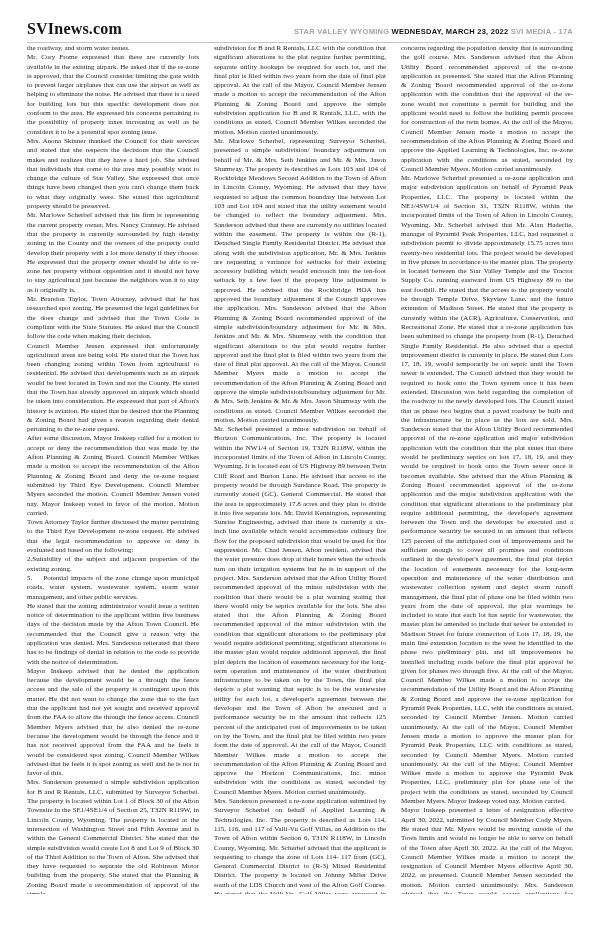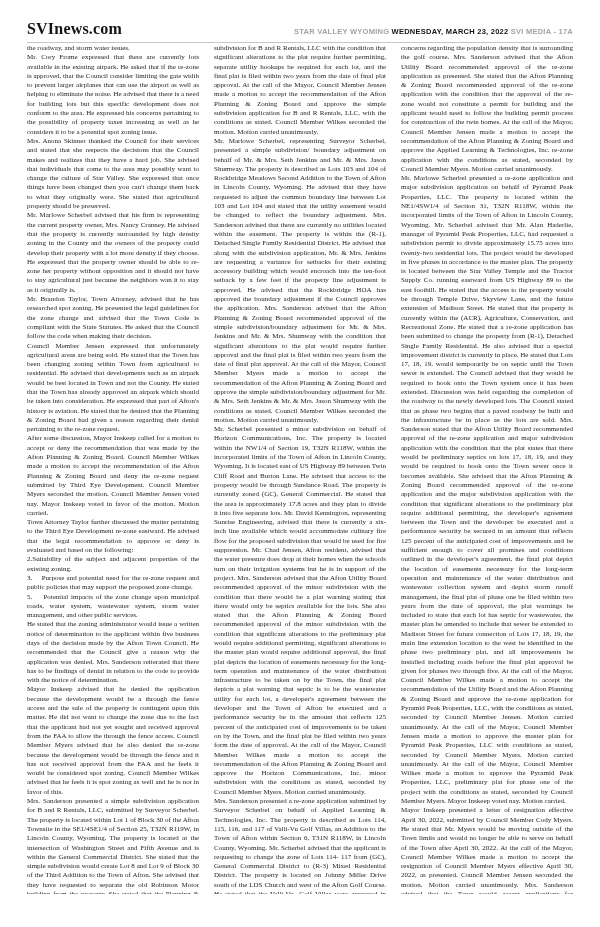--- a/index.html
+++ b/index.html
@@ -45,26 +45,25 @@
       <span>SVI MEDIA - 17A</span>
     </span>
   </div>
 
   <div class="body-cols">
     <div class="col">
         <p class="para">the roadway, and storm water issues.</p>
         <p class="para">Mr. Cory Frome expressed that there are currently lots available in the existing airpark.  He asked that if the re-zone is approved, that the Council consider limiting the gate width to prevent larger airplanes that can use the airport as well as helping to eliminate the noise.  He advised that there is a need for building lots but this specific development does not conform to the area.  He expressed his concerns pertaining to the possibility of property taxes increasing as well as he considers it to be a potential spot zoning issue.</p>
         <p class="para">Mrs. Anona Skinner thanked the Council for their services and stated that she respects the decisions that the Council makes and realizes that they have a hard job.  She advised that individuals that come to the area may possibly want to change the culture of Star Valley.  She expressed that once things have been changed then you can't change them back to what they originally were.  She stated that agricultural property should be preserved.</p>
         <p class="para">Mr. Marlowe Scherbel advised that his firm is representing the current property owner, Mrs. Nancy Cranney. He advised that the property is currently surrounded by high density zoning in the County and the owners of the property could develop their property with a lot more density if they choose.  He expressed that the property owner should be able to re-zone her property without opposition and it should not have to stay agricultural just because the neighbors wan it to stay as it originally is.</p>
-        <p class="para">Mr. Brandon Taylor, Town Attorney, advised that he has researched spot zoning.  He presented the legal guidelines for the zone change and advised that the Town Code is compliant with the State Statutes.  He asked that the Council follow the code when making their decision.</p>
+        <p class="para">Mr. Brandon Taylor, Town Attorney, advised that he has researched spot zoning.  He presented the legal guidelines for the does change and advised that the Town Code is compliant with the State Statutes.  He asked that the Council follow the code when making their decision.</p>
         <p class="para">Council Member Jensen expressed that unfortunately agricultural areas are being sold. He stated that the Town has been changing zoning within Town from agricultural to residential.  He advised that developments such as an airpark would be best located in Town and not the County. He stated that the Town has already approved an airpark which should be taken into consideration.  He expressed that part of Afton's history is aviation.  He stated that he desired that the Planning &amp; Zoning Board had given a reason regarding their denial pertaining to the re-zone request.</p>
         <p class="para">After some discussion, Mayor Inskeep called for a motion to accept or deny the recommendation that was made by the Afton Planning &amp; Zoning Board.  Council Member Wilkes made a motion to accept the recommendation of the Afton Planning &amp; Zoning Board and deny the re-zone request submitted by Third Eye Development. Council Member Myers seconded the motion.  Council Member Jensen voted nay. Mayor Inskeep voted in favor of the motion.  Motion carried.</p>
-        <p class="para">Town Attorney Taylor further discussed the matter pertaining to the Third Eye Development re-zone eastward.  He advised that the legal recommendation to approve or deny is evaluated and based on the following:</p>
+        <p class="para">Town Attorney Taylor further discussed the matter pertaining to the Third Eye Development re-zone request.  He advised that the legal recommendation to approve or deny is evaluated and based on the following:</p>
         <p class="para">2.Suitability of the subject and adjacent properties of the existing zoning.</p>
-        <p class="para">3.&nbsp;&nbsp;&nbsp;&nbsp;Purpose and potential need for the re-zone request and public policies that may support the proposed zone change.</p>
         <p class="para">5.&nbsp;&nbsp;&nbsp;&nbsp;Potential impacts of the zone change upon municipal roads, water system, wastewater system, storm water management, and other public services.</p>
         <p class="para">He stated that the zoning administrator would issue a written notice of determination to the applicant within five business days of the decision made by the Afton Town Council.  He recommended that the Council give a reason why the application was denied.  Mrs. Sanderson reiterated that there has to be findings of denial in relation to the code to provide with the notice of determination.</p>
         <p class="para">Mayor Inskeep advised that he denied the application because the development would be a through the fence access and the sale of the property is contingent upon this matter.  He did not want to change the zone due to the fact that the applicant had not yet sought and received approval from the FAA to allow the through the fence access.  Council Member Myers advised that he also denied the re-zone because the development would be through the fence and it has not received approval from the FAA and he feels it would be considered spot zoning. Council Member Wilkes advised that he feels it is spot zoning as well and he is not in favor of this.</p>
         <p class="para">Mrs. Sanderson presented a simple subdivision application for B and R Rentals, LLC, submitted by Surveyor Scherbel. The property is located within Lot 1 of Block 30 of the Afton Townsite in the SE1/4SE1/4 of Section 25, T32N R119W, in Lincoln County, Wyoming.  The property is located at the intersection of Washington Street and Fifth Avenue and is within the General Commercial District.  She stated that the simple subdivision would create Lot 8 and Lot 9 of Block 30 of the Third Addition to the Town of Afton.  She advised that they have requested to separate the old Robinson Motor building from the property.  She stated that the Planning &amp; Zoning Board made a recommendation of approval of  the simple</p>
       </div>
     <div class="col">
         <p class="para">subdivision for B and R Rentals, LLC with the condition that significant alterations to the plat require further permitting, separate utility hookups be required for each lot, and the final plat is filed within two years from the date of final plat approval.  At the call of the Mayor, Council Member Jensen made a motion to accept the recommendation of the Afton Planning &amp; Zoning Board and approve the simple subdivision application for B and R Rentals, LLC, with the conditions as stated. Council Member Wilkes seconded the motion.  Motion carried unanimously.</p>
         <p class="para">Mr. Marlowe Scherbel, representing Surveyor Scherbel, presented a simple subdivision/ boundary adjustment on behalf of Mr. &amp; Mrs. Seth Jenkins and Mr. &amp; Mrs. Jason Shumway.  The property is described as Lots 103 and 104 of Rockbridge Meadows Second Addition to the Town of Afton in Lincoln County, Wyoming.  He advised that they have requested to adjust the common boundary line between Lot 103 and Lot 104 and stated that the utility easement would be changed to reflect the boundary adjustment.  Mrs. Sanderson advised that there are currently no utilities located within the easement.  The property is within the (R-1), Detached Single Family Residential District.  He advised that along with the subdivision application, Mr. &amp; Mrs. Jenkins are requesting a variance for setbacks for their existing accessory building which would encroach into the ten-foot setback by a few feet if the property line adjustment is approved.  He advised that the Rockbridge HOA has approved the boundary adjustment if the Council approves the application. Mrs. Sanderson advised that the Afton Planning &amp; Zoning Board recommended approval of the simple subdivision/boundary adjustment for Mr. &amp; Mrs. Jenkins and Mr. &amp; Mrs. Shumway with the condition that significant alterations to the plat would require further approval and the final plat is filed within two years from the date of final plat approval.  At the call of the Mayor, Council Member Myers made a motion to accept the recommendation of the Afton Planning &amp; Zoning Board and approve the simple subdivision/boundary adjustment for Mr. &amp; Mrs. Seth Jenkins &amp; Mr. &amp; Mrs. Jason Shumway with the conditions as stated. Council Member Wilkes seconded the motion.  Motion carried unanimously.</p>
         <p class="para">Mr. Scherbel presented a minor subdivision on behalf of Horizon Communications, Inc.  The property is located within the NW1/4 of Section 19, T32N R118W, within the incorporated limits of the Town of Afton in Lincoln County, Wyoming.  It is located east of US Highway 89 between Twin Cliff Road and Burton Lane.  He advised that access to the property would be through Sundance Road.  The property is currently zoned (GC), General Commercial. He stated that the area is approximately 17.8 acres and they plan to divide it into five separate lots.  Mr. David Kennington, representing Sunrise Engineering, advised that there is currently a six-inch line available which would accommodate culinary fire flow for the proposed subdivision that would be used for fire suppression.  Mr. Chad Jensen, Afton resident, advised that the water pressure does drop at their homes when the schools turn on their irrigation systems but he is in support of the project.  Mrs. Sanderson advised that the Afton Utility Board recommended approval of the minor subdivision with the condition that there would be a plat warning stating that there would only be septics available for the lots.   She also stated that the Afton Planning &amp; Zoning Board recommended approval of the minor subdivision with the condition that significant alterations to the preliminary plat would require additional permitting, significant alterations to the master plan would require additional approval, the final plat depicts the location of easements necessary for the long-term operation and maintenance of the water distribution infrastructure to be taken on by the Town, the final plat depicts a plat warning that septic is to be the wastewater utility for each lot, a developer's agreement between the developer and the Town of Afton be executed and a performance security be in the amount that reflects 125 percent of the anticipated cost of improvements to be taken on by the Town, and the final plat be filed within two years form the date of approval.  At the call of the Mayor, Council Member Wilkes made a motion to accept the recommendation of the Afton Planning &amp; Zoning Board and approve the Horizon Communications, Inc. minor subdivision with the conditions as stated, seconded by Council Member Myers. Motion carried unanimously.</p>
         <p class="para">Mrs. Sanderson presented a re-zone application submitted by Surveyor Scherbel on behalf of Applied Learning &amp; Technologies, Inc.  The property is described as Lots 114, 115, 116, and 117 of Valli-Vu Golf Villas, an Addition to the Town of Afton within Section 6, T31N R118W, in Lincoln County, Wyoming.  Mr. Scherbel advised that the applicant is requesting to change the zone of Lots 114- 117 from (GC), General Commercial District to (R-3) Mixed Residential District.  The property is located on Johnny Miller Drive south of the LDS Church and west of the Afton Golf Course. He stated that the Valli-Vu- Golf Villas were approved in 2007 as (C-2), Commercial zone.  The plat created lots with a zero-setback lot line for the purpose of multi-family units which allowed three and four family dwellings.  Since that time, the zoning designation was changed to (G-C), General Commercial, which does not currently allow three or four family dwellings. He stated that by changing the zone to (R-3), Mixed Residential District, would allow the property to be developed as platted as it was intended in 2007.  Council Member Wilkes expressed his</p>

